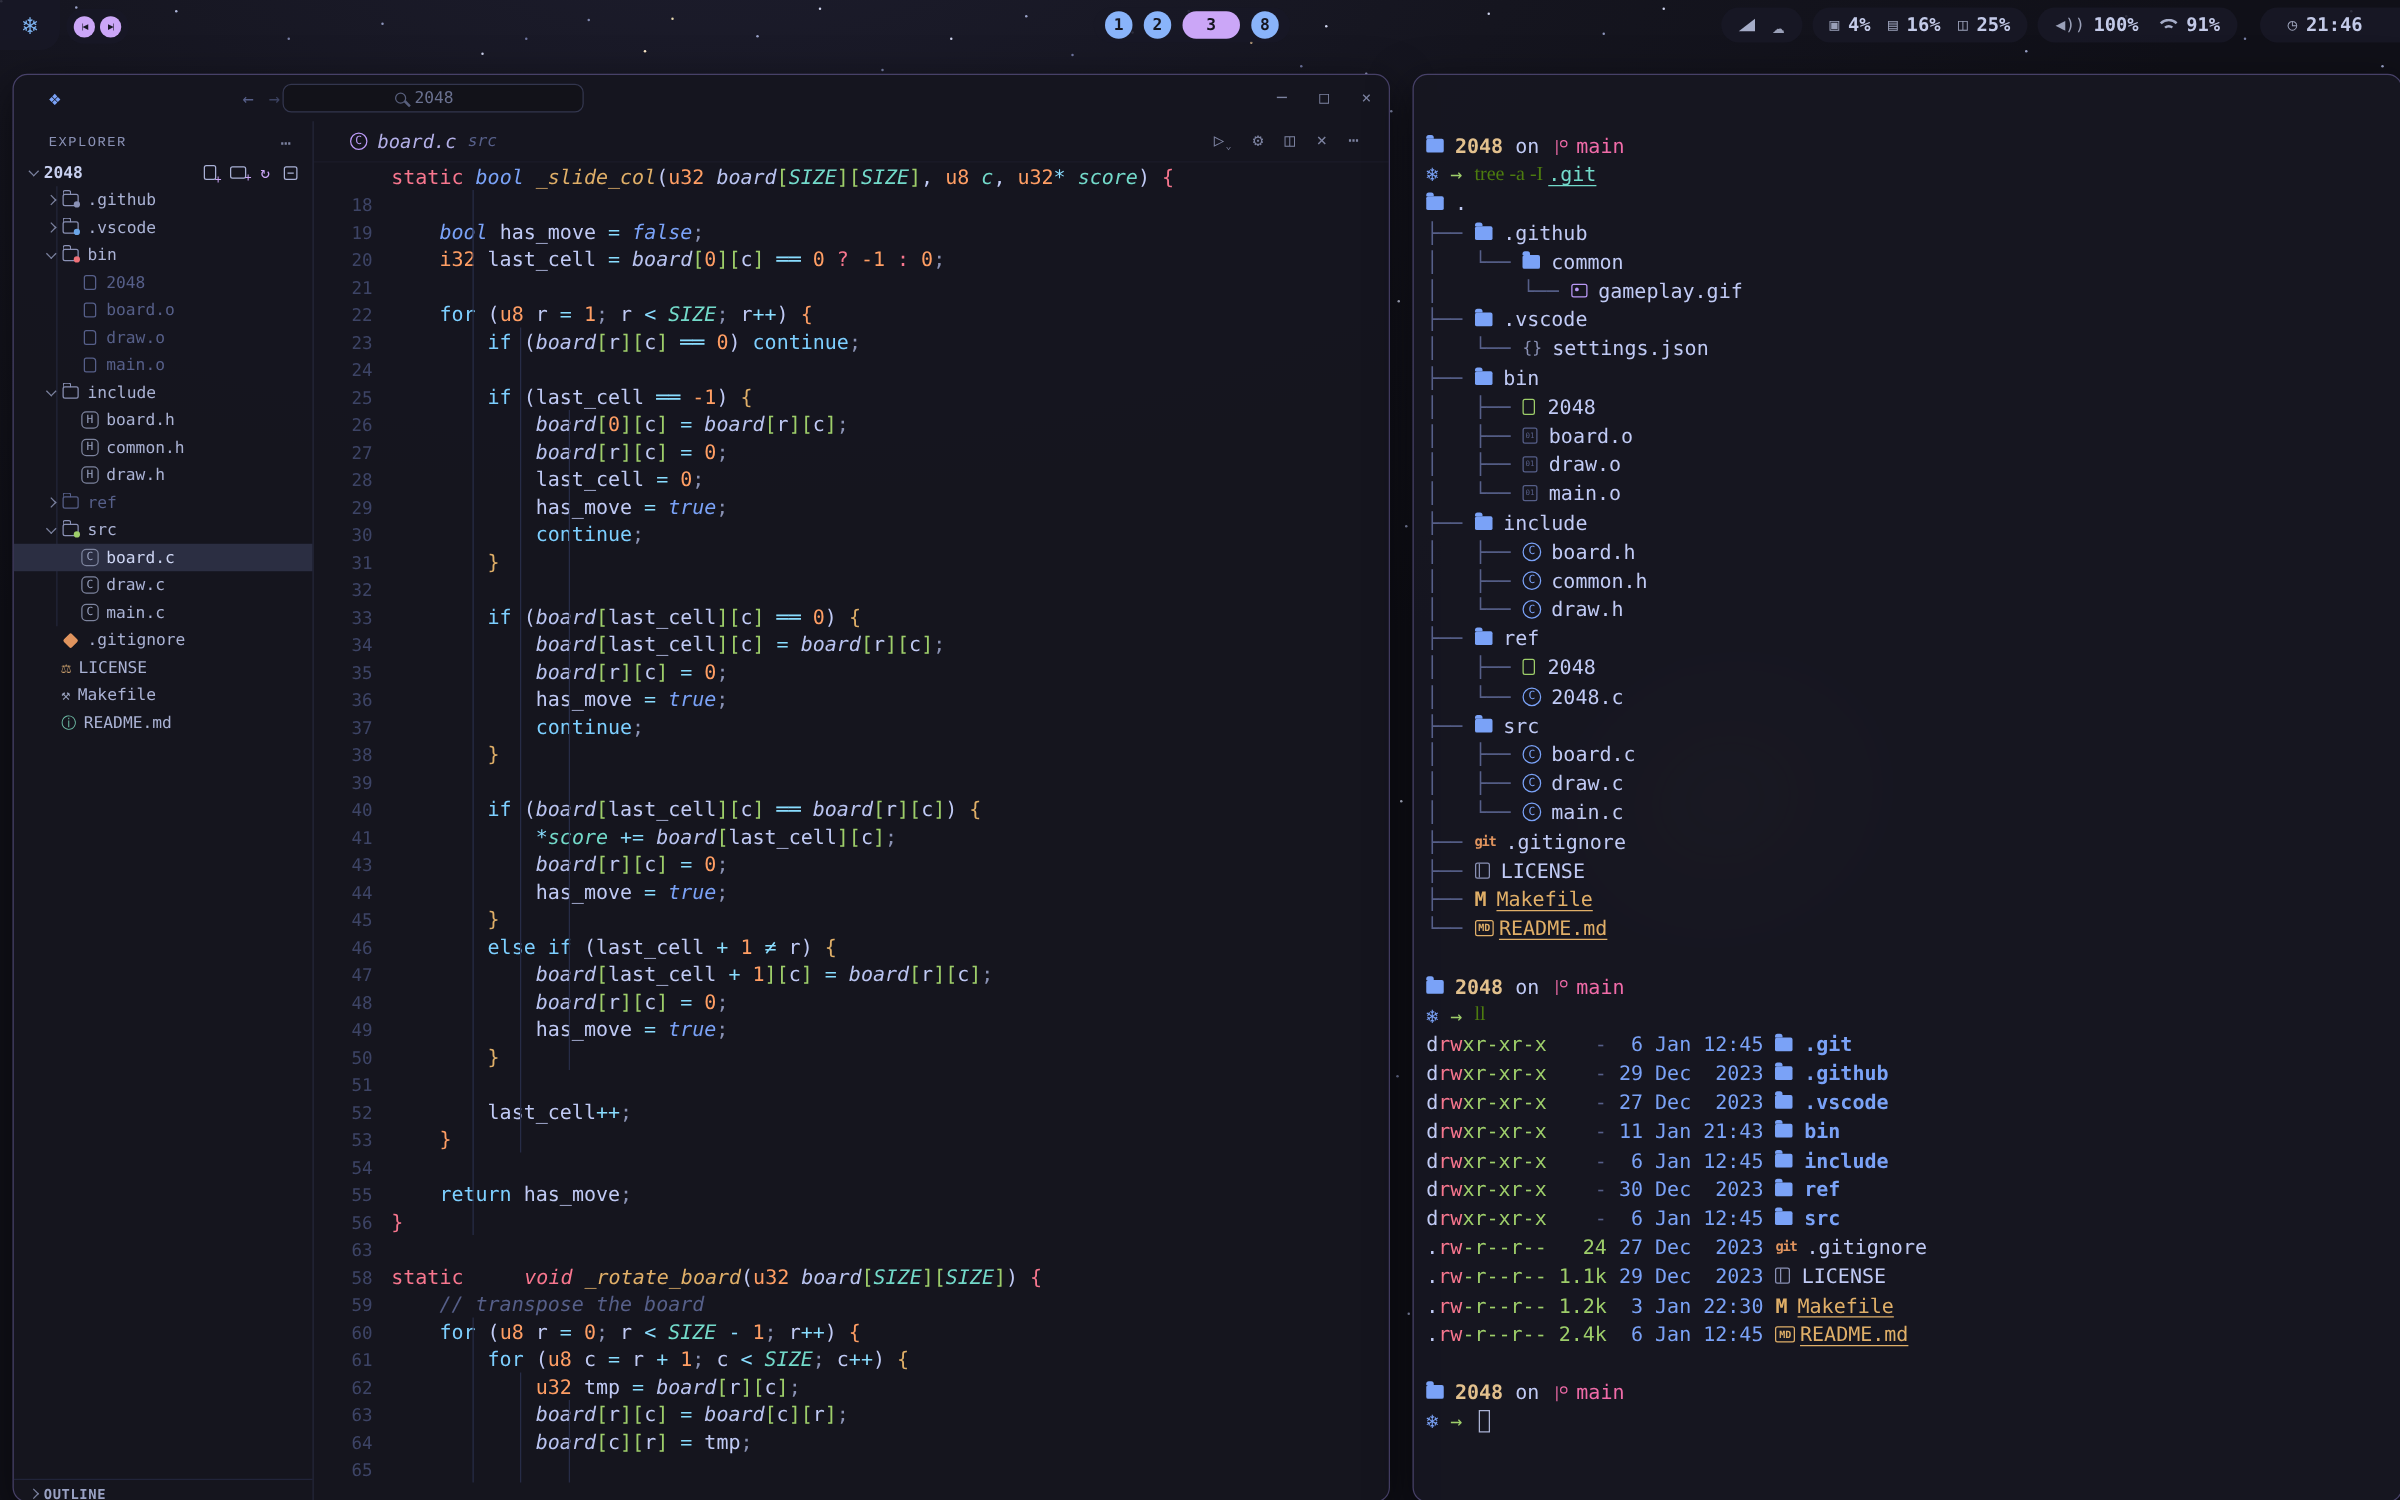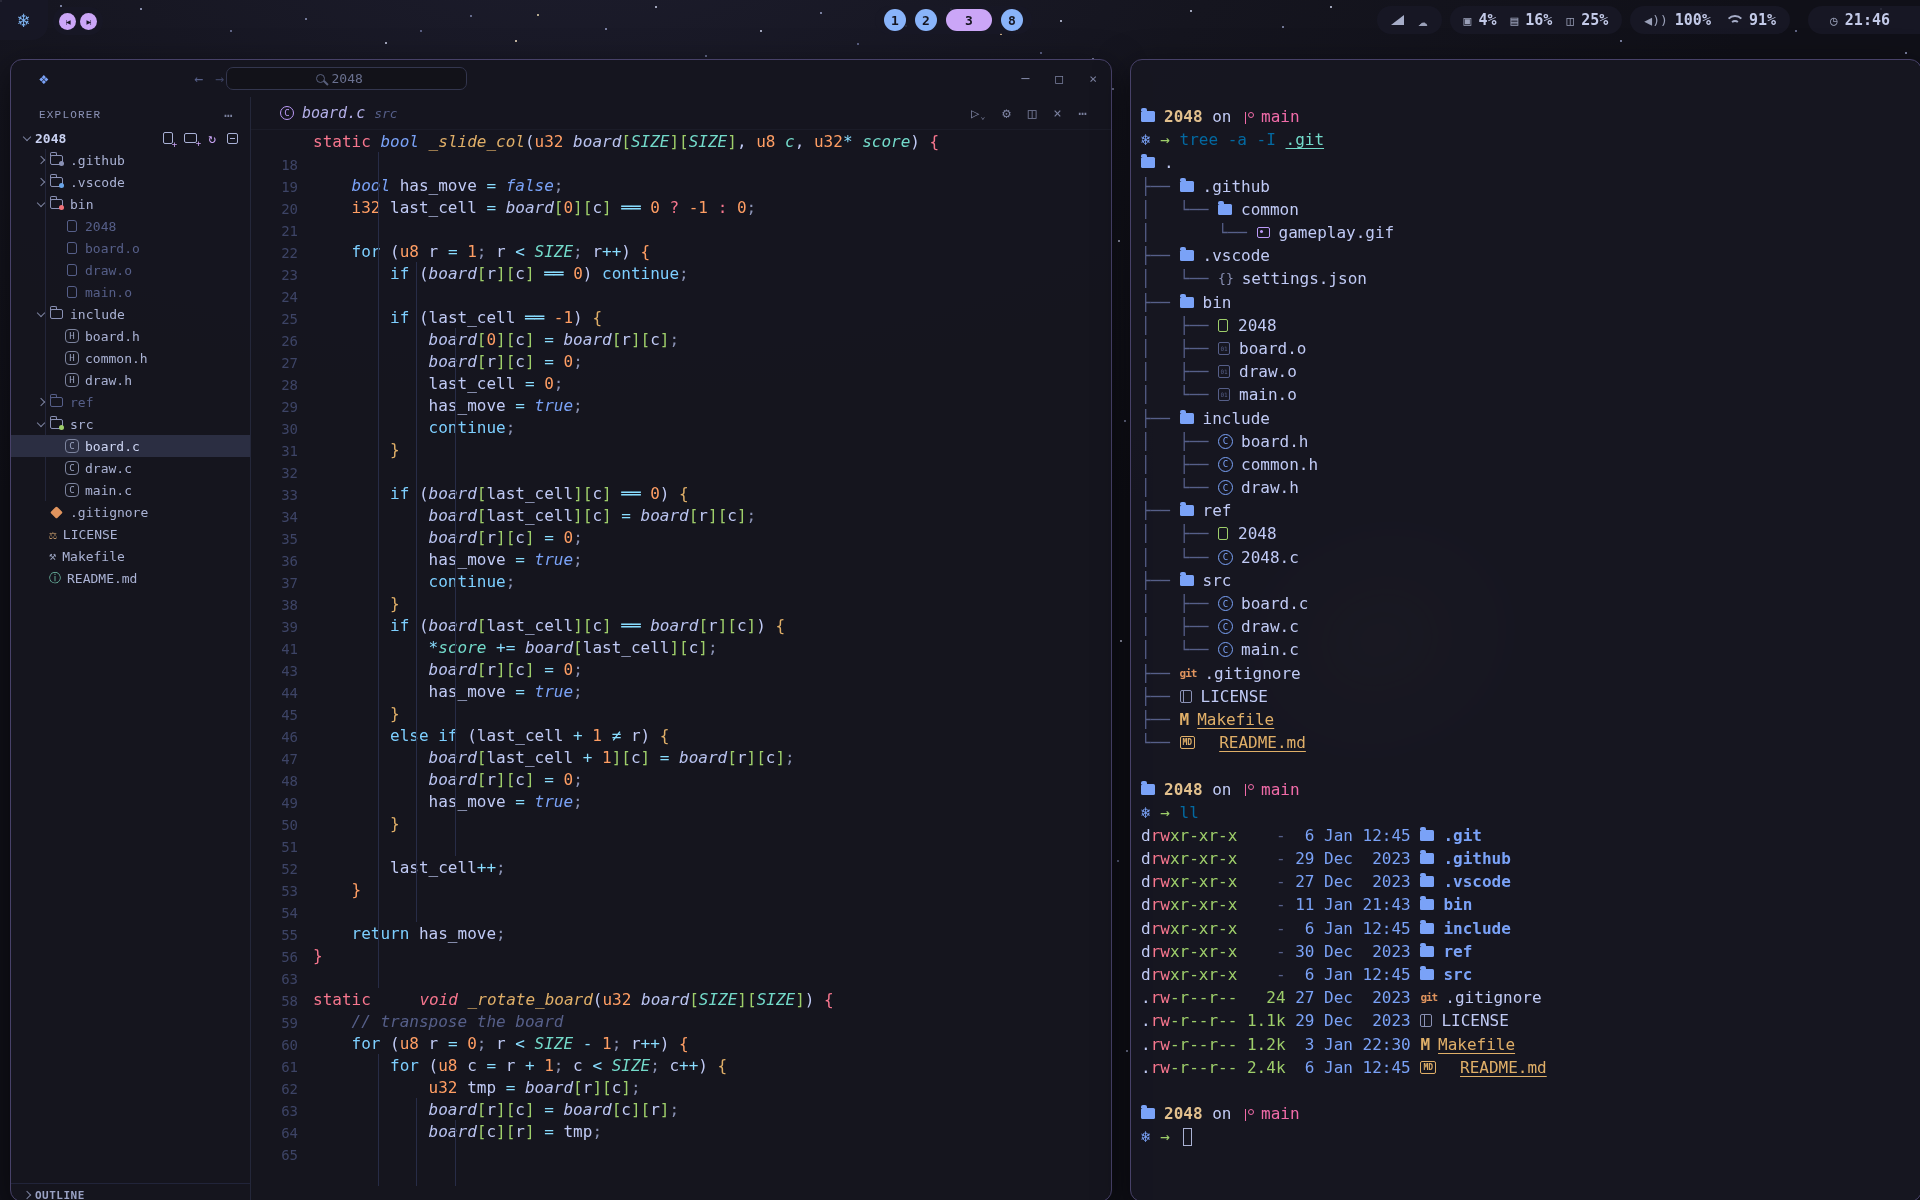--- a/index.html
+++ b/index.html
@@ -161,21 +161,21 @@
   .terminal { left:1130px; top:59px; width:792px; height:1143px; background:rgba(23,23,33,.87);
     padding:45px 0 0 10px; font-size:16px; }
   .tline { height:23.2px; display:flex; align-items:center; white-space:pre; }
   .term .tw { color:#c0caf5; }
   .term .tdm { color:#565f89; }
   .term .tbl { color:#7aa2f7; font-weight:bold; }
   .term .tdt { color:#7aa2f7; }
   .term .tgr { color:#9ece6a; }
   .term .tpk { color:#f06ba8; }
   .term .tcr { color:#e2c08d; font-weight:bold; }
-  .term .tcy { color:#0369a1; }
+  .term .tcy { color:#4d7c0f;font-family:Liberation Serif, serif; }
   .term .tcyu { color:#73daca; text-decoration:underline; text-underline-offset:3px; }
   .term .tsn { color:#7aa2f7; }
   .term .tylu { color:#e0af68; text-decoration:underline; text-underline-offset:3px; }
   .term .pd { color:#c0caf5; }
   .term .pr { color:#f7768e; }
   .term .pg { color:#9ece6a; }
   .term .pdim { color:#565f89; }
   .t-folder { width:14px; height:11px; background:#7aa2f7; border-radius:1.5px; display:inline-block; margin-right:9px; position:relative; }
   .t-folder::before { content:''; position:absolute; top:-3px; left:0; width:6px; height:3px; background:#7aa2f7; border-radius:2px 2px 0 0; }
   .t-file { width:10px; height:13px; border:1.4px solid #9ece6a; border-radius:2px; display:inline-block; margin-right:10px; }
@@ -184,21 +184,21 @@
   .t-c { width:15px; height:15px; border:1.2px solid #7aa2f7; color:#7aa2f7; border-radius:50%;
     display:inline-flex; align-items:center; justify-content:center; font-size:9px; margin-right:8px; }
   .t-git { color:#e0945e; font-weight:bold; font-size:11px; letter-spacing:-1px; margin-right:8px; }
   .t-book { width:12px; height:13px; border:1.4px solid #8a91b5; border-radius:2px; position:relative; display:inline-block; margin-right:9px; }
   .t-book::before { content:''; position:absolute; left:2.5px; top:0; bottom:0; border-left:1.4px solid #8a91b5; }
   .t-img { width:13px; height:11px; border:1.4px solid #bb9af7; border-radius:2px; position:relative; display:inline-block; margin-right:9px; }
   .t-img::before { content:''; position:absolute; width:3px; height:3px; border-radius:50%; background:#bb9af7; top:2px; left:2px; }
   .t-braces { color:#8a91b5; font-size:13px; margin-right:8px; }
   .t-m { color:#e0af68; font-weight:bold; margin-right:8px; }
   .t-md { color:#e0af68; border:1.4px solid #e0af68; font-size:8px; font-weight:bold; padding:0 2px;
-    border-radius:2px; display:inline-block; height:13px; line-height:12px; margin-right:24px; }
+    border-radius:2px; display:inline-block; height:13px; line-height:12px; margin-right:4px; }
   .t-branch { display:inline-block; width:11px; height:14px; position:relative; margin:0 7px 0 2px; }
   .t-branch::before { content:''; position:absolute; left:2px; top:2px; bottom:0; border-left:1.6px solid #f06ba8; }
   .t-branch::after { content:''; position:absolute; width:4px; height:4px; border:1.6px solid #f06ba8; border-radius:50%; right:0; top:2px; }
   .t-cursor { display:inline-block; width:9px; height:18px; border:1.5px solid #aab2d4; margin-left:3px; }
 </style>
 </head>
 <body>
 
 <div class="stars">
     <i></i>
@@ -416,20 +416,21 @@
             <div class="cline"><span class="ln">35</span><span class="lcode"><span class="seg w">            </span><span class="seg v1">board</span><span class="seg r">[</span><span class="seg i">last_cell</span><span class="seg r">][</span><span class="seg i">c</span><span class="seg r">] </span><span class="seg o">= </span><span class="seg v1">board</span><span class="seg r">[</span><span class="seg i">r</span><span class="seg r">][</span><span class="seg i">c</span><span class="seg r">]</span><span class="seg s">;</span></span></div>
 
             <div class="cline"><span class="ln">36</span><span class="lcode"><span class="seg w">            </span><span class="seg v1">board</span><span class="seg r">[</span><span class="seg i">r</span><span class="seg r">][</span><span class="seg i">c</span><span class="seg r">] </span><span class="seg o">= </span><span class="seg n">0</span><span class="seg s">;</span></span></div>
 
             <div class="cline"><span class="ln">37</span><span class="lcode"><span class="seg w">            </span><span class="seg i">has_move </span><span class="seg o">= </span><span class="seg b">true</span><span class="seg s">;</span></span></div>
 
             <div class="cline"><span class="ln">38</span><span class="lcode"><span class="seg w">            </span><span class="seg c">continue</span><span class="seg s">;</span></span></div>
 
             <div class="cline"><span class="ln">39</span><span class="lcode"><span class="seg w">        </span><span class="seg B3">}</span></span></div>
 
+            <div class="cline"><span class="ln">40</span><span class="lcode"></span></div>
 
             <div class="cline"><span class="ln">41</span><span class="lcode"><span class="seg w">        </span><span class="seg c">if </span><span class="seg p">(</span><span class="seg v1">board</span><span class="seg r">[</span><span class="seg i">last_cell</span><span class="seg r">][</span><span class="seg i">c</span><span class="seg r">] </span><span class="seg o">══ </span><span class="seg v1">board</span><span class="seg r">[</span><span class="seg i">r</span><span class="seg r">][</span><span class="seg i">c</span><span class="seg r">]</span><span class="seg p">) </span><span class="seg B3">{</span></span></div>
 
 
             <div class="cline"><span class="ln">43</span><span class="lcode"><span class="seg w">            </span><span class="seg o">*</span><span class="seg v2">score </span><span class="seg o">+= </span><span class="seg v1">board</span><span class="seg r">[</span><span class="seg i">last_cell</span><span class="seg r">][</span><span class="seg i">c</span><span class="seg r">]</span><span class="seg s">;</span></span></div>
 
             <div class="cline"><span class="ln">44</span><span class="lcode"><span class="seg w">            </span><span class="seg v1">board</span><span class="seg r">[</span><span class="seg i">r</span><span class="seg r">][</span><span class="seg i">c</span><span class="seg r">] </span><span class="seg o">= </span><span class="seg n">0</span><span class="seg s">;</span></span></div>
 
             <div class="cline"><span class="ln">45</span><span class="lcode"><span class="seg w">            </span><span class="seg i">has_move </span><span class="seg o">= </span><span class="seg b">true</span><span class="seg s">;</span></span></div>
 

